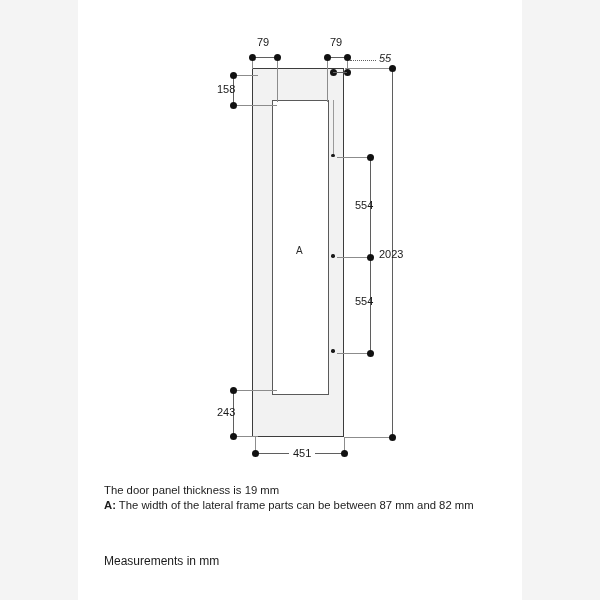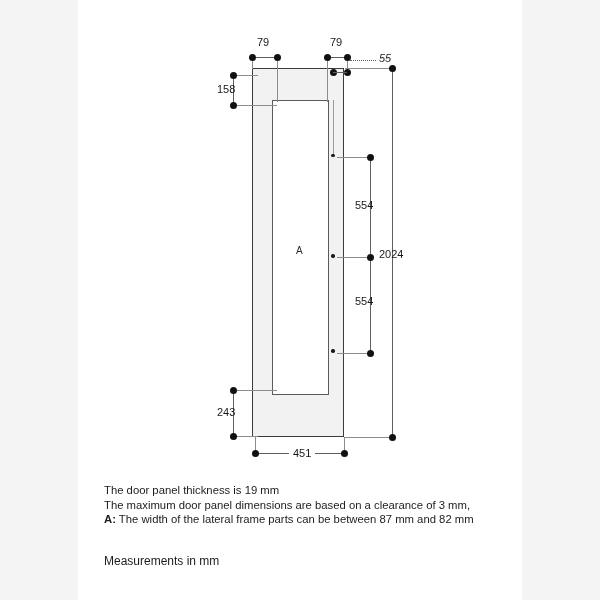--- a/index.html
+++ b/index.html
@@ -183,31 +183,30 @@
     <div class="dim-text" style="left:355px; top:295px;">554</div>
 
     <div class="ext-line h" style="left:337px; top:353px; width:33px;"></div>
     <div class="dot" style="left:366.5px; top:349.5px;"></div>
 
     <div class="ext-line h" style="left:345px; top:68px; width:47px;"></div>
     <div class="ext-line h" style="left:345px; top:437px; width:47px;"></div>
     <div class="dim-line v" style="left:392px; top:68px; height:369px;"></div>
     <div class="dot" style="left:388.5px; top:64.5px;"></div>
     <div class="dot" style="left:388.5px; top:433.5px;"></div>
-    <div class="dim-text" style="left:379px; top:248px;">2024</div>
+    <div class="dim-text" style="left:379px; top:248px;">2023</div>
 
     <div class="ext-line v" style="left:255px; top:437px; height:16px;"></div>
     <div class="ext-line v" style="left:344px; top:437px; height:16px;"></div>
     <div class="dim-line h" style="left:255px; top:453px; width:89px;"></div>
     <div class="dot" style="left:251.5px; top:449.5px;"></div>
     <div class="dot" style="left:340.5px; top:449.5px;"></div>
     <div class="dim-text" style="left:289px; top:447px; background:#ffffff; padding:0 4px;">451</div>
 
   </div>
 
   <div id="notes">
     <div class="note-line">The door panel thickness is 19 mm</div>
-    <div class="note-line">The maximum door panel dimensions are based on a clearance of 3 mm,</div>
     <div class="note-line"><span class="lead">A:</span><span> The width of the lateral frame parts can be between 87 mm and 82 mm</span></div>
   </div>
 
   <div id="footer">Measurements in mm</div>
 </div>
 
 </body></html>

